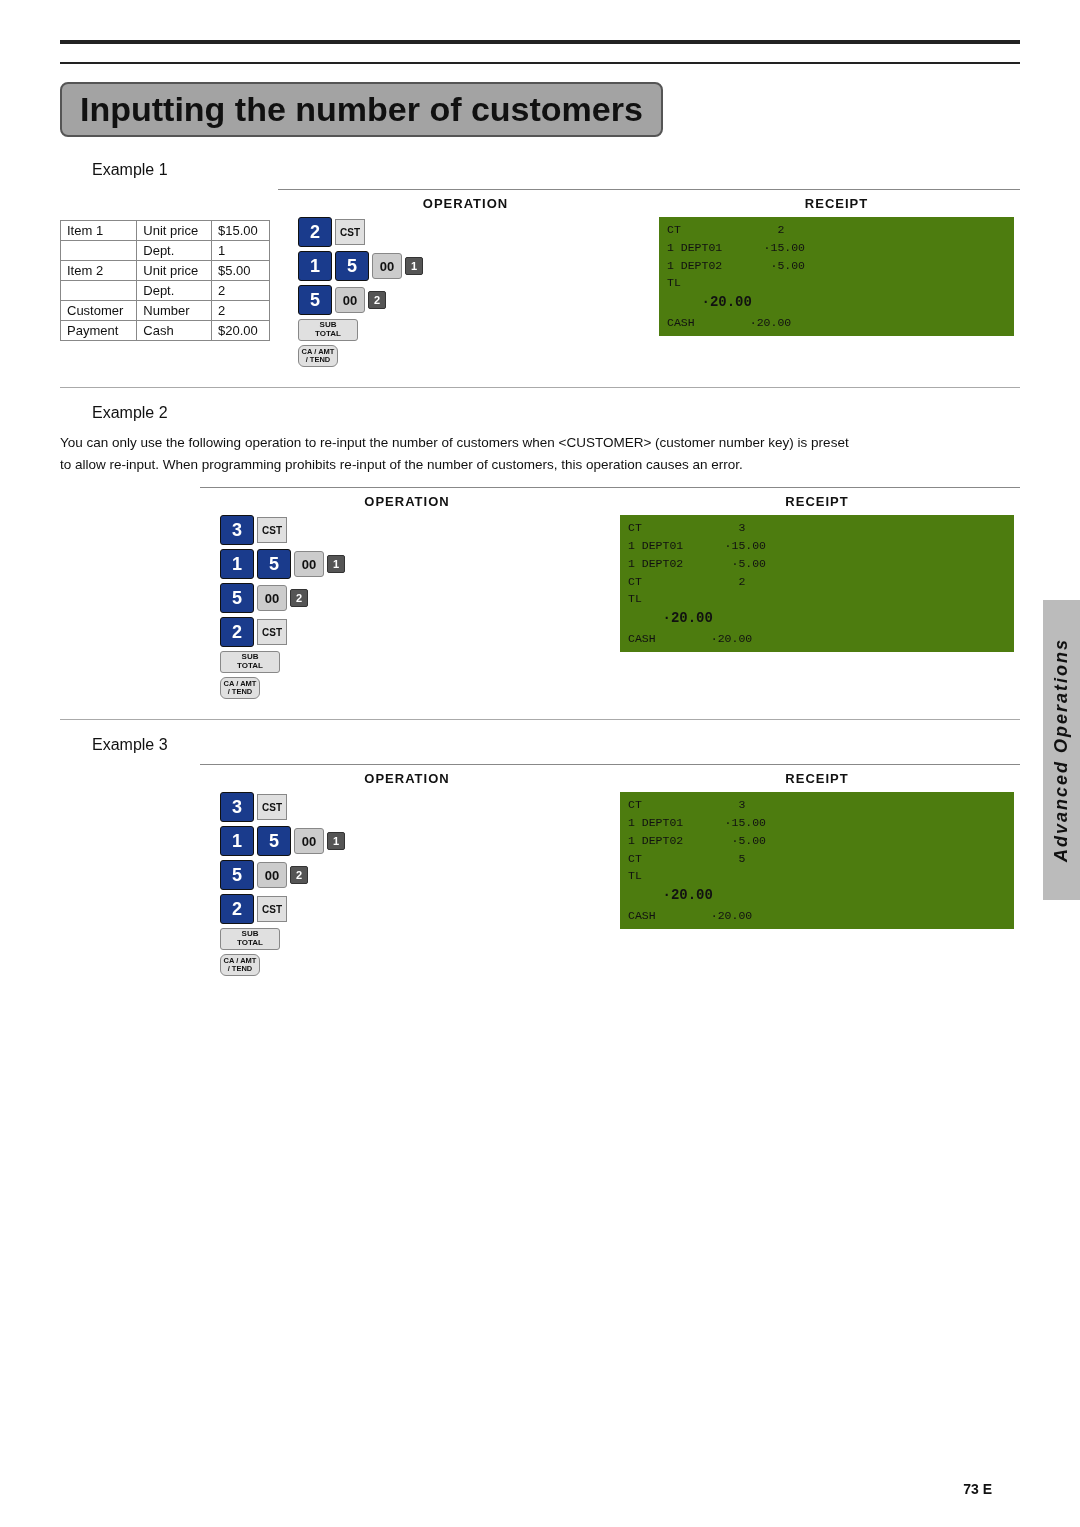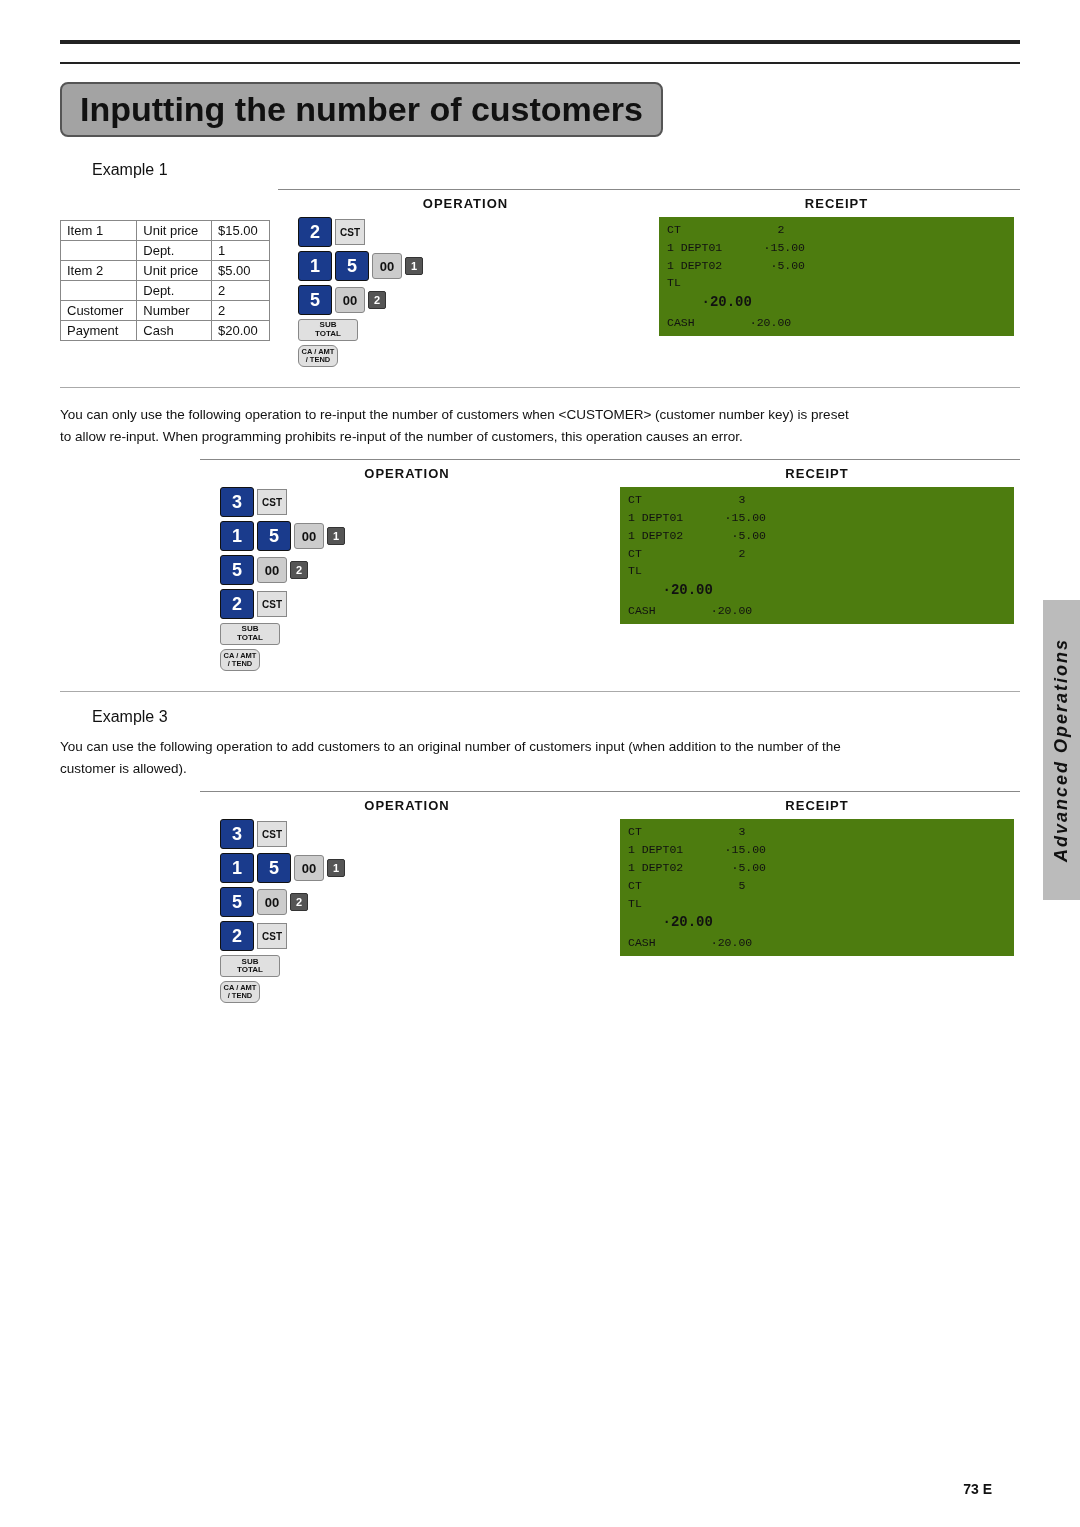--- a/index.html
+++ b/index.html
@@ -338,20 +338,21 @@
 CASH        ·20.00</div>
       </div>
     </div>
   </div>
 </div>
 
 <hr class="separator-line">
 
 
 <div>
+  <div class="example-heading">Example 2</div>
   <p class="description-text">You can only use the following operation to re-input the number of customers when &lt;CUSTOMER&gt;  (customer number key) is preset to allow re-input. When programming prohibits re-input of the number of customers, this operation causes an error.</p>
 
   <div class="two-col-layout" style="margin-left: 140px;">
     <div class="right-op-receipt">
       <div class="op-col">
         <div class="col-header">OPERATION</div>
         <div class="op-area">
 
           <div class="key-row">
             <div class="key-blue">3</div>
@@ -398,21 +399,20 @@
       </div>
     </div>
   </div>
 </div>
 
 <hr class="separator-line">
 
 
 <div>
   <div class="example-heading">Example 3</div>
-  <p class="description-text">You can use the following operation to add customers to an original number of customers input (when addition to the number of the customer is allowed).</p>
 
   <div class="two-col-layout" style="margin-left: 140px;">
     <div class="right-op-receipt">
       <div class="op-col">
         <div class="col-header">OPERATION</div>
         <div class="op-area">
 
           <div class="key-row">
             <div class="key-blue">3</div>
             <div class="key-cst">CST</div>

